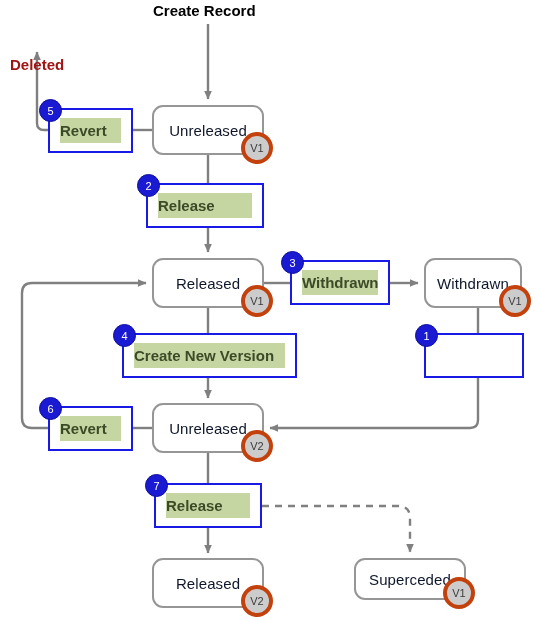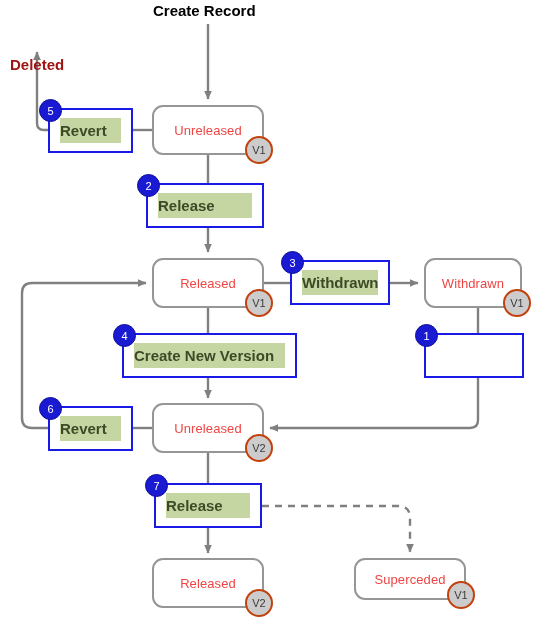--- a/index.html
+++ b/index.html
@@ -32,34 +32,34 @@
     box-sizing: border-box;
     background: #ffffff;
     border: 2px solid #969696;
     border-radius: 11px;
     display: flex;
     align-items: center;
     justify-content: center;
     z-index: 5;
   }
   .state .state-label {
-    font-size: 13px;
-    color: #ef4444;
+    font-size: 15px;
+    color: #0f172a;
     line-height: 1;
     letter-spacing: 0.1px;
   }
   .vbadge {
     position: absolute;
     right: -11px;
     bottom: -11px;
     width: 24px;
     height: 24px;
     border-radius: 50%;
     background: #cccccc;
-    border: 2px solid #c2410c;
+    border: 4px solid #c2410c;
     display: flex;
     align-items: center;
     justify-content: center;
     font-size: 11px;
     color: #3b3b3b;
     z-index: 7;
   }
 
   
   .action {

